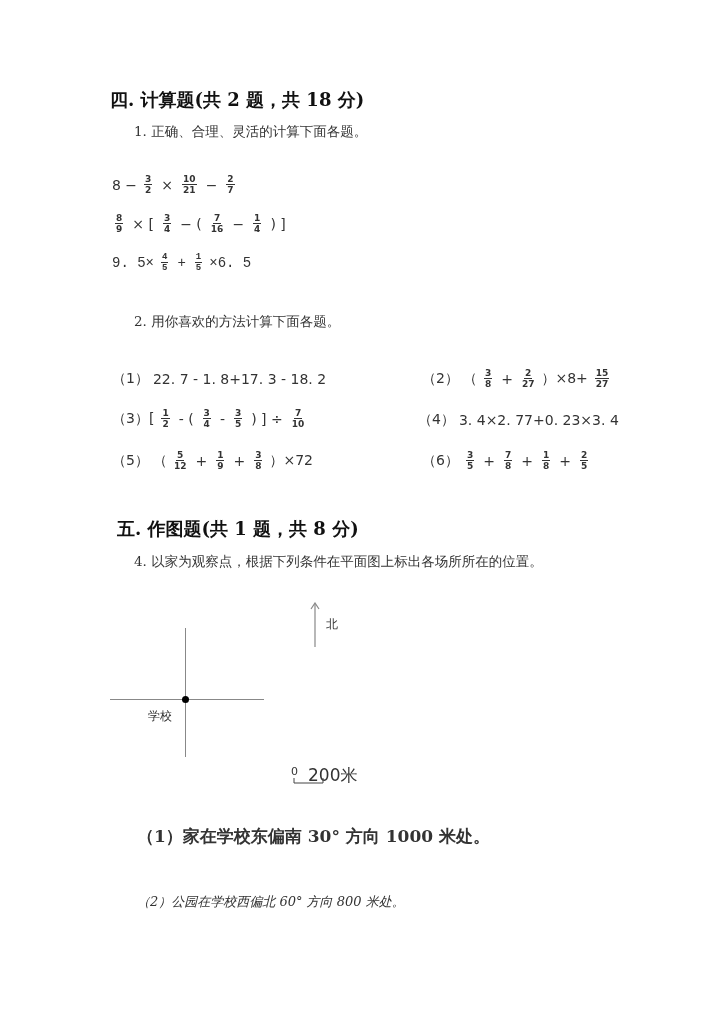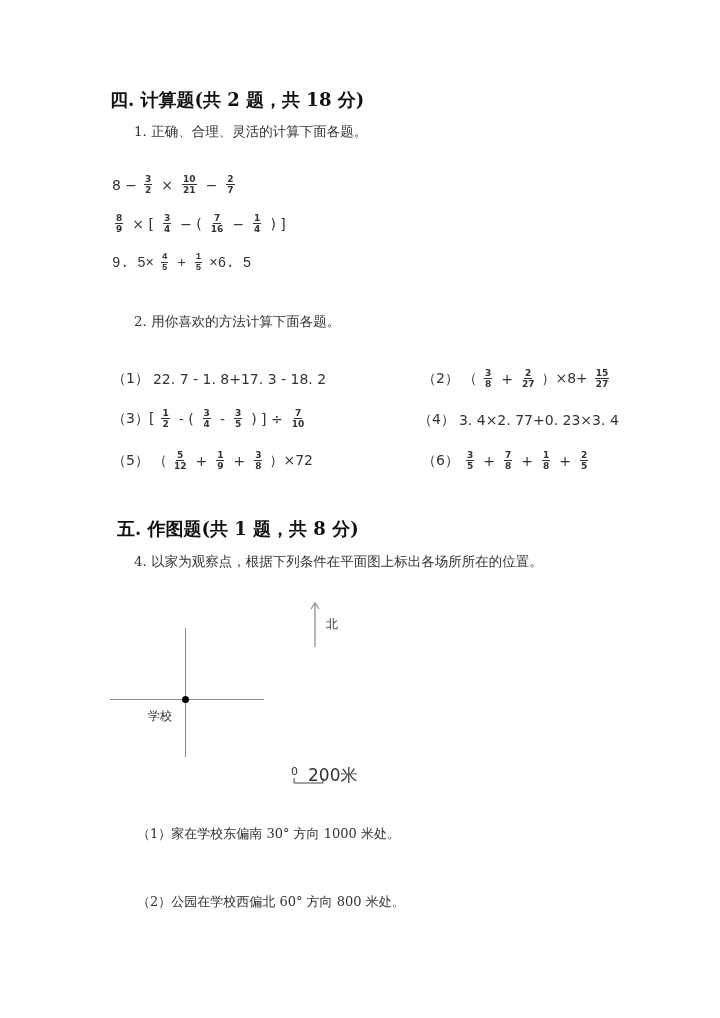--- a/index.html
+++ b/index.html
@@ -191,14 +191,14 @@
   </svg>
   <div class="abs maplabel" style="left:326px; top:616px;">北</div>
 
   <div class="abs maplabel" style="left:291px; top:765px; font-size:11px;">0</div>
   <div class="abs maplabel" style="left:308px; top:764px; font-size:17px;">200米</div>
   <svg class="abs" style="left:293px; top:777px;" width="32" height="8">
     <polyline points="1,1 1,6 30,6 30,1" fill="none" stroke="#444" stroke-width="1"></polyline>
   </svg>
 </div>
 
-<div class="abs qtext" style="left:113px; top:825px; font-size:13px;">（1）家在学校东偏南 30°  方向 1000 米处。</div>
-<div class="abs qtext" style="left:113px; top:893px; font-size:13px;">（2）公园在学校西偏北 60°  方向 800 米处。</div>
+<div class="abs qtext" style="left:113px; top:825px; font-size:17px;font-weight:bold;">（1）家在学校东偏南 30°  方向 1000 米处。</div>
+<div class="abs qtext" style="left:113px; top:893px; font-size:13px;font-style:italic;">（2）公园在学校西偏北 60°  方向 800 米处。</div>
 
 </body></html>

